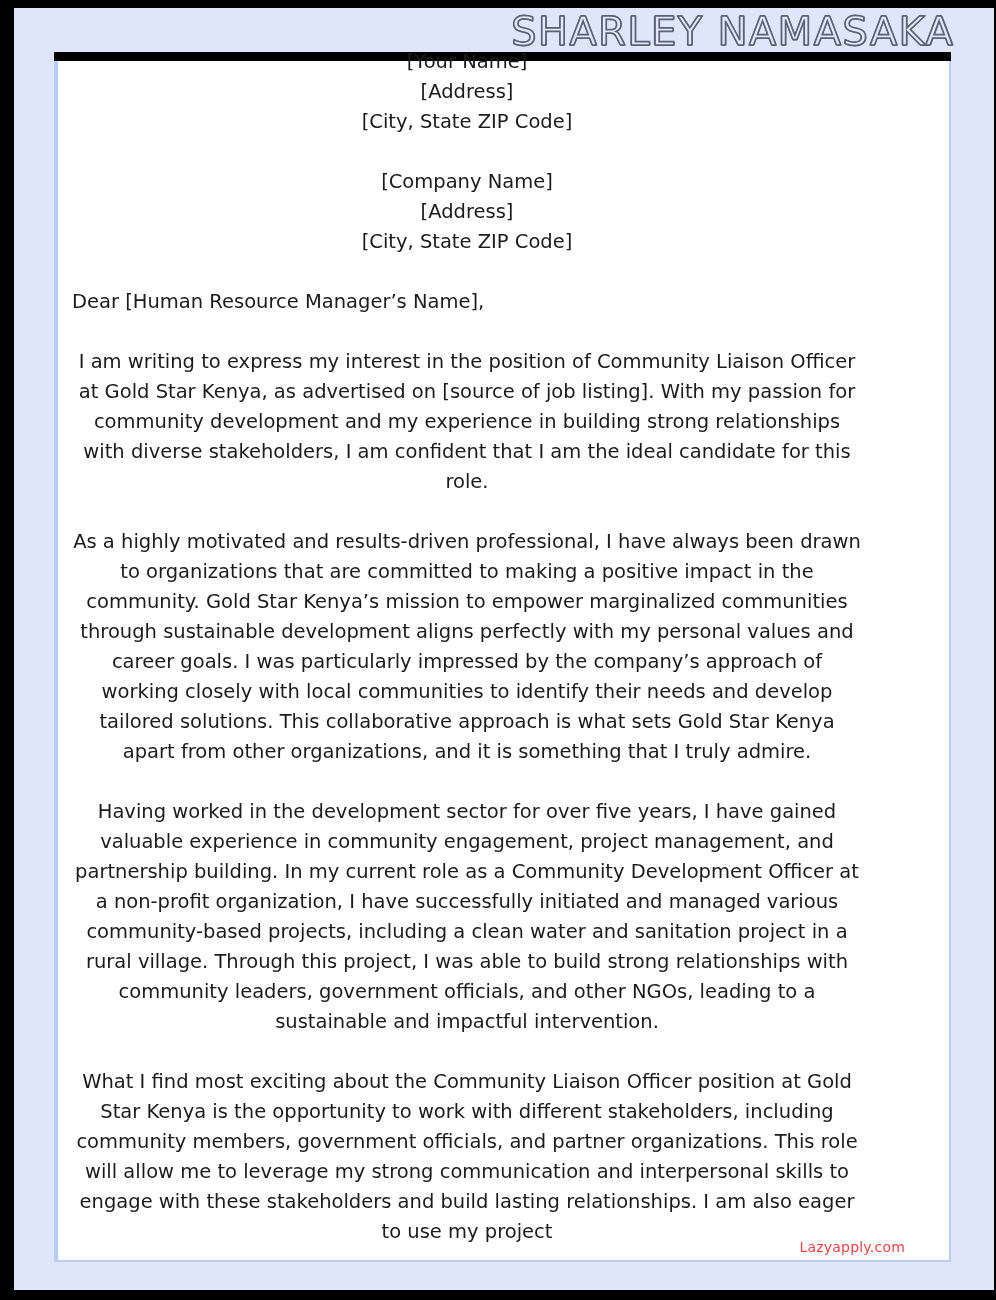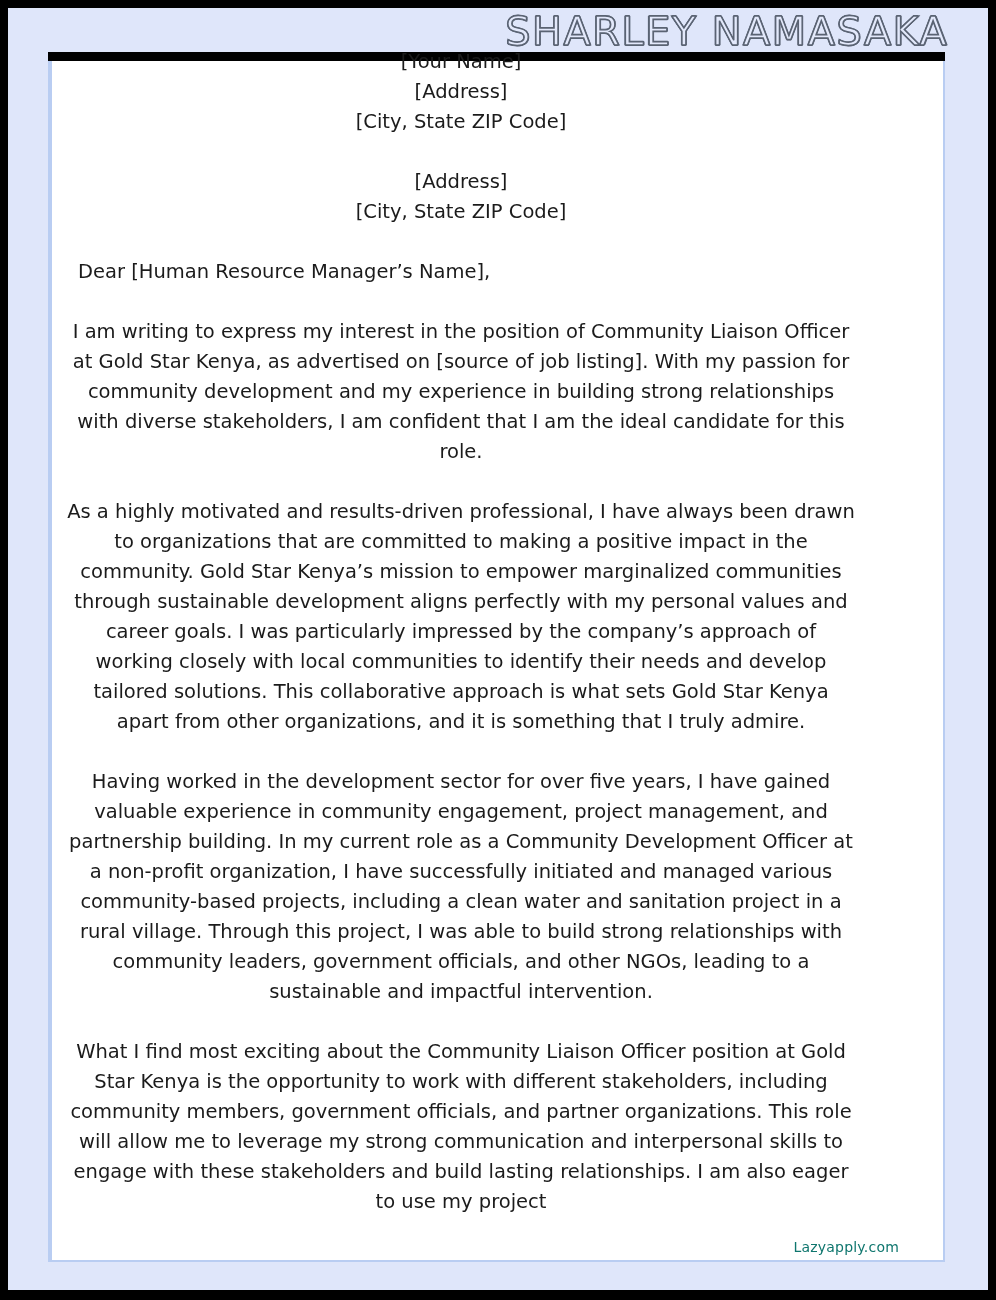--- a/index.html
+++ b/index.html
@@ -11,21 +11,21 @@
     width: 996px;
     height: 1300px;
     background: #000000;
     font-family: "DejaVu Sans", "Liberation Sans", sans-serif;
     overflow: hidden;
   }
 
   
   #frame {
     position: absolute;
-    left: 0;
+    left: 6px;
     top: 0;
     width: 952px;
     height: 1300px;
     background: #000000;
     box-sizing: border-box;
   }
   #canvas {
     position: absolute;
     left: 8px;
     top: 8px;
@@ -102,37 +102,37 @@
   }
   .addr-block {
     margin: 0 0 30px 0;
   }
   .addr-line {
     margin: 0;
     white-space: nowrap;
     text-align: center;
   }
   .salutation {
-    margin: 0 0 30px 12px;
+    margin: 0 0 30px 0;
   }
   .para {
     margin: 0 0 30px 0;
     text-align: center;
   }
   .para:last-child {
     margin-bottom: 0;
   }
 
   
   #watermark {
     position: absolute;
     right: 44px;
     bottom: 4px;
     font-size: 14px;
-    color: #0f766e;
+    color: #ef4444;
     letter-spacing: 0.2px;
     line-height: 18px;
   }
 </style>
 </head>
 <body>
 
 <div id="frame">
   <div id="canvas">
 
@@ -148,20 +148,21 @@
 
     <div id="letter">
 
       <div class="addr-block">
         <p class="addr-line">[Your Name]</p>
         <p class="addr-line">[Address]</p>
         <p class="addr-line">[City, State ZIP Code]</p>
       </div>
 
       <div class="addr-block">
+        <p class="addr-line">[Company Name]</p>
         <p class="addr-line">[Address]</p>
         <p class="addr-line">[City, State ZIP Code]</p>
       </div>
 
       <p class="salutation">Dear [Human Resource Manager’s Name],</p>
 
       <p class="para">I am writing to express my interest in the position of Community Liaison Officer at Gold Star Kenya, as advertised on [source of job listing]. With my passion for community development and my experience in building strong relationships with diverse stakeholders, I am confident that I am the ideal candidate for this role.</p>
       <p class="para">As a highly motivated and results-driven professional, I have always been drawn to organizations that are committed to making a positive impact in the community. Gold Star Kenya’s mission to empower marginalized communities through sustainable development aligns perfectly with my personal values and career goals. I was particularly impressed by the company’s approach of working closely with local communities to identify their needs and develop tailored solutions. This collaborative approach is what sets Gold Star Kenya apart from other organizations, and it is something that I truly admire.</p>
       <p class="para">Having worked in the development sector for over five years, I have gained valuable experience in community engagement, project management, and partnership building. In my current role as a Community Development Officer at a non-profit organization, I have successfully initiated and managed various community-based projects, including a clean water and sanitation project in a rural village. Through this project, I was able to build strong relationships with community leaders, government officials, and other NGOs, leading to a sustainable and impactful intervention.</p>
       <p class="para">What I find most exciting about the Community Liaison Officer position at Gold Star Kenya is the opportunity to work with different stakeholders, including community members, government officials, and partner organizations. This role will allow me to leverage my strong communication and interpersonal skills to engage with these stakeholders and build lasting relationships. I am also eager to use my project</p>

